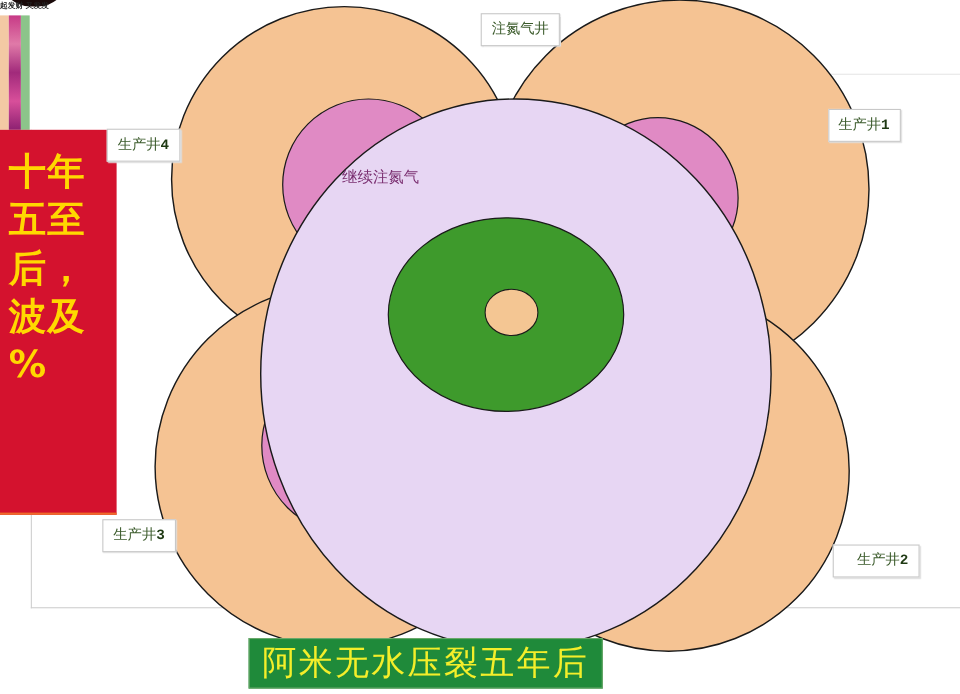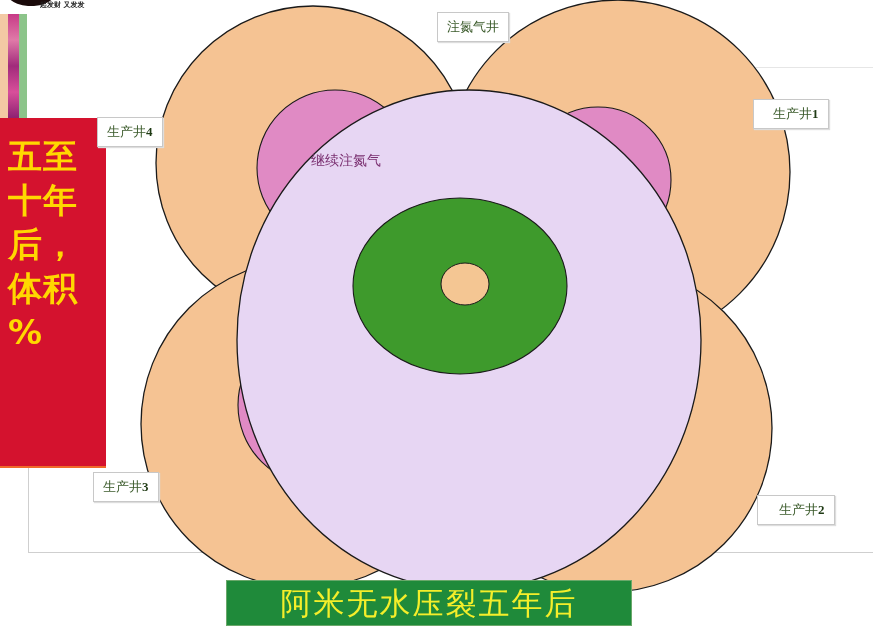--- a/index.html
+++ b/index.html
@@ -13,45 +13,45 @@
     border-left: 1px solid #cfcfcf; border-bottom: 1px solid #cfcfcf;
   }
   .frame-top { position: absolute; left: 690px; top: 67px; width: 183px; height: 0; border-top: 1px solid #e6e6e6; }
   svg.diagram { position: absolute; left: 0; top: 0; }
   .logo-strip { position: absolute; left: 0; top: 0; width: 30px; height: 118px; }
   .logo-strip .s1 { position: absolute; left: 0; top: 14px; width: 8px; height: 104px; background: #f3c9a4; }
   .logo-strip .s2 { position: absolute; left: 8px; top: 14px; width: 11px; height: 104px;
     background: linear-gradient(180deg,#c73a86 0%,#e07aa8 25%,#a12a7b 50%,#d84f9a 75%,#8d2172 100%); }
   .logo-strip .s3 { position: absolute; left: 19px; top: 14px; width: 8px; height: 104px; background: #8cc48a; }
   .logo-top { position: absolute; left: 0; top: 0; width: 70px; height: 10px;
-    font-size: 7px; color: #222; font-weight: bold; white-space: nowrap; line-height: 10px; margin-left: 40px; }
+    font-size: 7px; color: #222; font-weight: bold; white-space: nowrap; line-height: 10px; }
   .logo-arc { position: absolute; left: 0; top: -22px; width: 62px; height: 28px; border-radius: 0 0 40px 40px; background: #1a0a0a; }
   .side-banner {
     position: absolute; left: 0; top: 118px; width: 106px; height: 350px;
     background: #d4122e; border-bottom: 2px solid #f06a2a;
     box-sizing: border-box; padding: 16px 0 0 8px;
   }
   .side-banner .line {
     display: block; color: #ffd800; font-weight: bold; font-size: 34px; line-height: 44px;
     font-family: "DejaVu Sans", sans-serif; letter-spacing: 1px;
   }
   .label-box {
     position: absolute; background: #fff; border: 1px solid #c8c8c8;
     box-shadow: 1px 1px 1px #ddd;
     color: #3a5a2a; font-size: 13px; line-height: 28px; height: 28px;
     padding: 0 9px; white-space: nowrap;
-    font-family: Liberation Serif, serif;
+    font-family: Liberation Mono, monospace;
   }
   .label-box b { color: #1f3a14; }
   .inner-label {
     position: absolute; left: 311px; top: 152px; font-size: 14px; color: #7a2f70;
     font-family: Liberation Mono, monospace; white-space: nowrap;
   }
   .caption {
-    position: absolute; left: 226px; top: 580px; width: 406px; height: 46px;
+    position: absolute; left: 226px; top: 580px; width: 322px; height: 46px;
     background: #1f8a3a; border: 1px solid #6aa86a; box-sizing: border-box;
     color: #f4ee2a; font-size: 31px; line-height: 44px; text-align: center;
     font-family: "DejaVu Serif", "Liberation Serif", serif; letter-spacing: 2px;
   }
 </style>
 </head>
 <body>
 
 <div class="frame"></div>
 <div class="frame-top"></div>
@@ -77,36 +77,36 @@
 
   <ellipse cx="469" cy="340" rx="232" ry="250" fill="#e7d6f3" stroke="#1a1a1a" stroke-width="1.3"></ellipse>
 
   <ellipse cx="460" cy="286" rx="107" ry="88" fill="#3e9a2c" stroke="#1a1a1a" stroke-width="1.1"></ellipse>
   <ellipse cx="465" cy="284" rx="24" ry="21" fill="#f4c693" stroke="#1a1a1a" stroke-width="1"></ellipse>
 </svg>
 
 <div class="logo-top">起发财 又发发</div>
 
 <div class="side-banner">
+  <span class="line">十年</span>
   <span class="line">五至</span>
-  <span class="line">十年</span>
   <span class="line">后，</span>
-  <span class="line">体积</span>
+  <span class="line">波及</span>
   <span class="line">%</span>
 </div>
 
 <div class="label-box" style="left:437px; top:12px;">
   <span>注氮气井</span>
 </div>
 
 <div class="label-box" style="left:97px; top:73px;margin-top:44px;">
   <span>生产井</span><b>4</b>
 </div>
 
-<div class="label-box" style="left:753px; top:99px; padding-left:19px;">
+<div class="label-box" style="left:753px; top:99px; padding-left:8px;">
   <span>生产井</span><b>1</b>
 </div>
 
 <div class="label-box" style="left:93px; top:472px;">
   <span>生产井</span><b>3</b>
 </div>
 
 <div class="label-box" style="left:757px; top:495px;padding-left:21px;">
   <span>生产井</span><b>2</b>
 </div>

